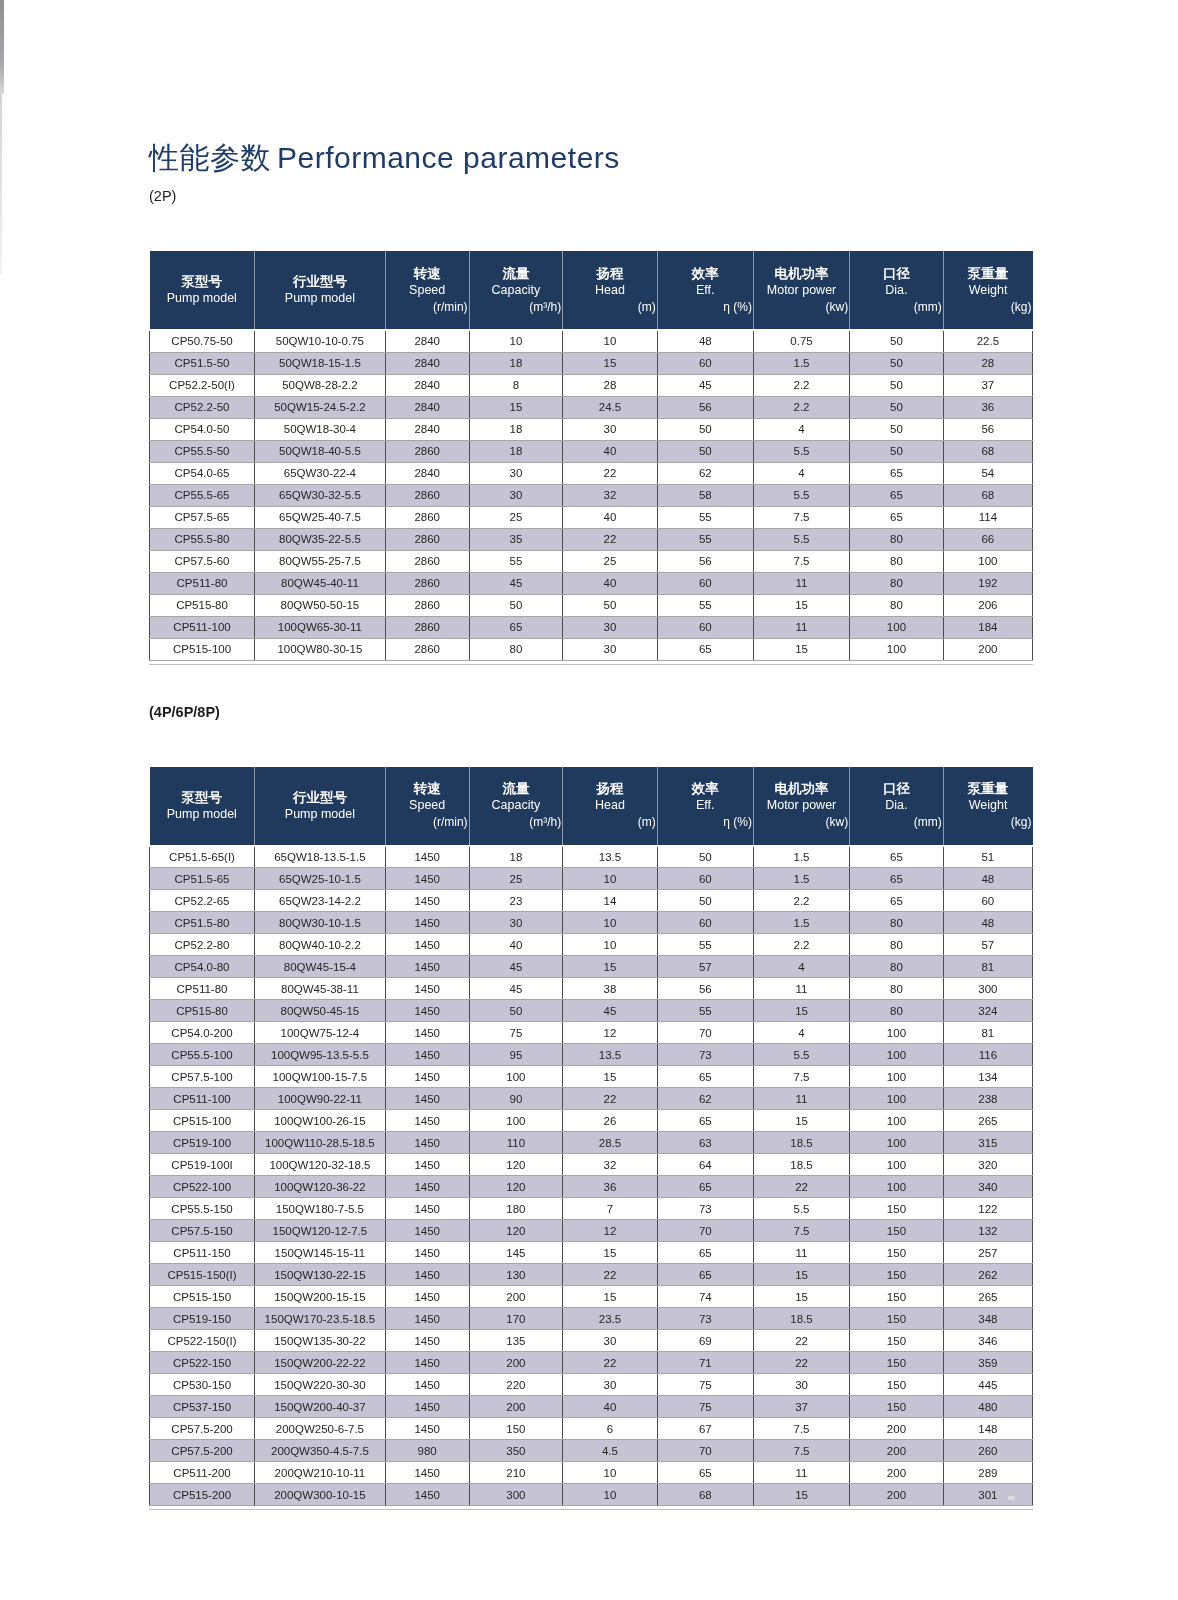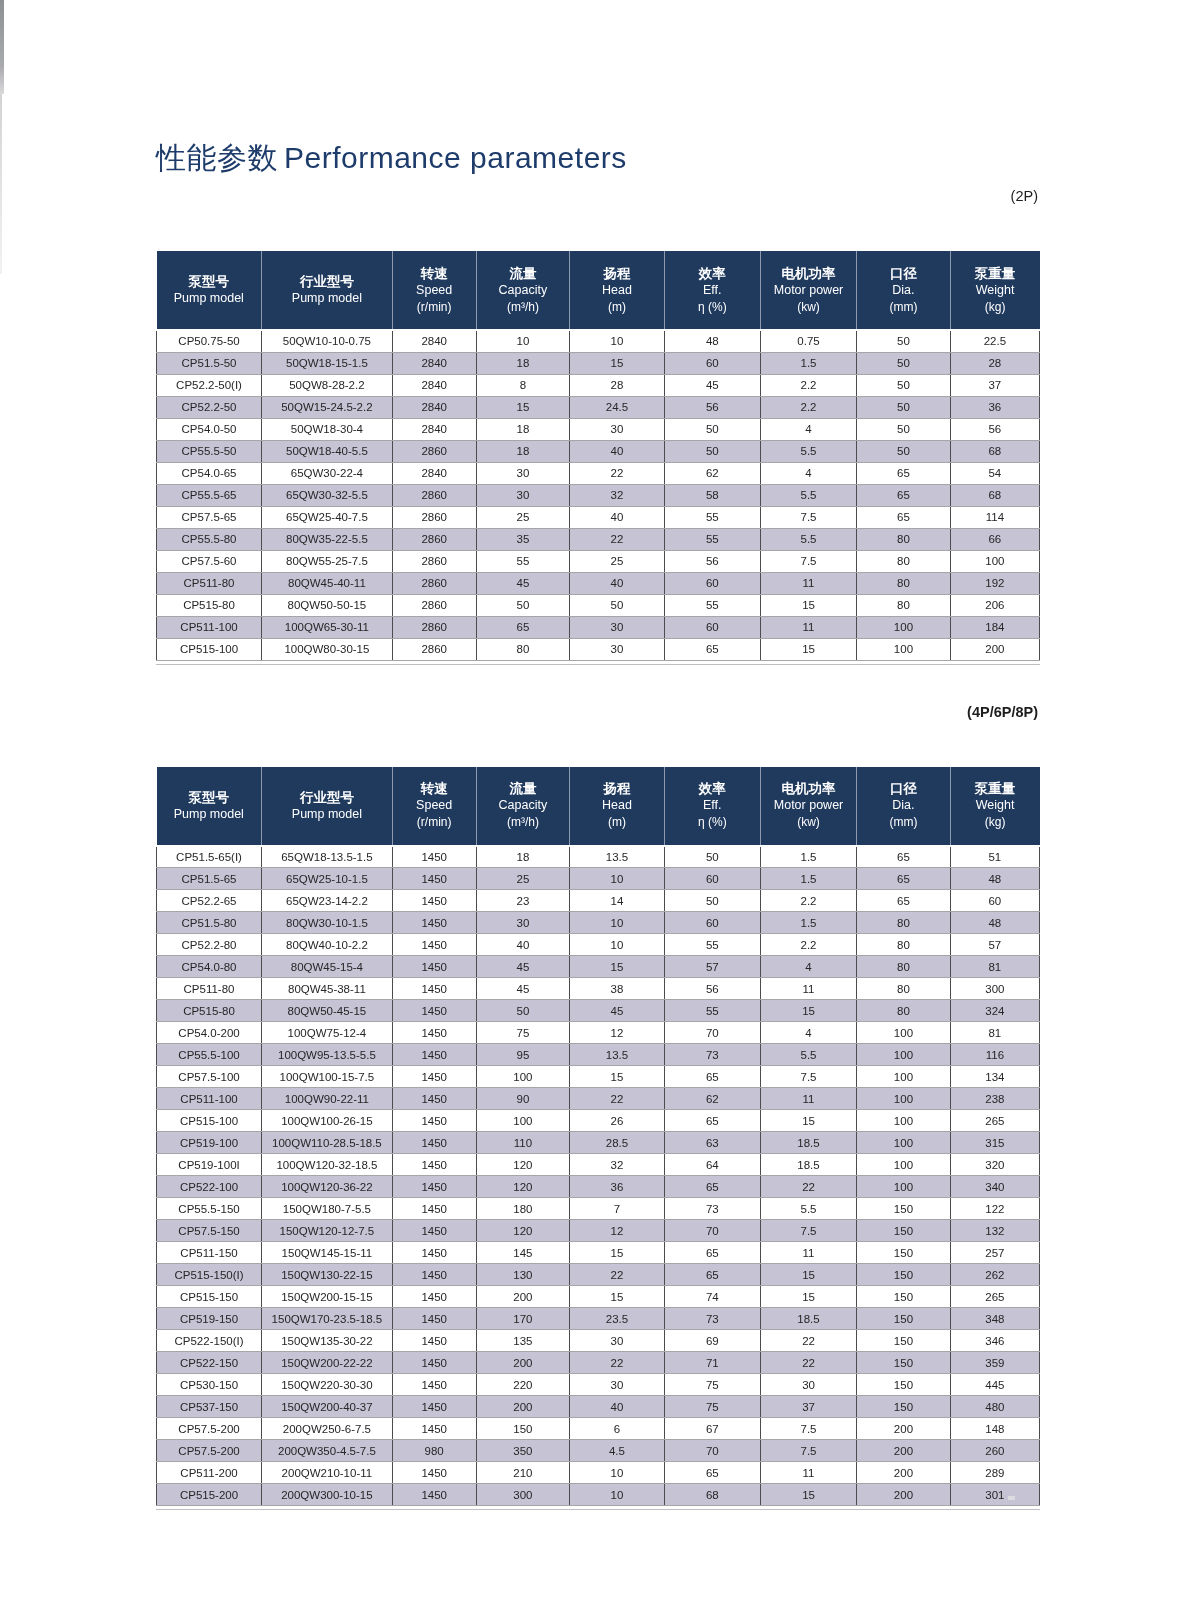--- a/index.html
+++ b/index.html
@@ -14,32 +14,31 @@
     position: absolute; left: 0; top: 0;
     width: 4px; height: 94px;
     background: linear-gradient(to bottom, #8e8f93 0%, #a9aaae 70%, #d9d9db 100%);
   }
   .page-edge-tail {
     position: absolute; left: 0; top: 94px;
     width: 2px; height: 180px;
     background: linear-gradient(to bottom, #d3d3d5, #f2f2f3);
   }
   .content {
-    position: absolute; left: 156px; top: 138px; width: 884px;
+    position: absolute; left: 149px; top: 138px; width: 884px;
   }
   .page-title {
     font-size: 30px;
     font-weight: 400;
     color: #1e3c6b;
     letter-spacing: 0.5px;
     white-space: nowrap;
   }
   .page-title .t-en { margin-left: 6px; }
   .table-label {
-    text-align: right;
     font-size: 14.5px;
     color: #1d1d1f;
     margin-top: 9px;
     margin-bottom: 3px;
     padding-right: 2px;
   }
   .section-2 .table-label { margin-top: 39px; font-weight: bold; }
   table {
     width: 100%;
     border-collapse: collapse;
@@ -54,21 +53,21 @@
     vertical-align: middle;
     text-align: center;
     border-right: 1px solid #8d99ad;
     border-bottom: 2px solid #ffffff;
     padding: 2px 1px;
     line-height: 17px;
   }
   thead th:last-child { border-right: none; }
   .h-cn { font-size: 13.5px; font-weight: 700; }
   .h-en { font-size: 12.5px; }
-  .h-unit { font-size: 12px; }
+  .h-unit { font-size: 12px; text-align: right; }
   tbody td {
     height: 22px;
     text-align: center;
     vertical-align: middle;
     font-size: 11.5px;
     color: #262626;
     border-left: 1px solid #4c4c4e;
     border-right: 1px solid #4c4c4e;
     border-bottom: 1px solid #a6a6a8;
     padding: 0 2px;

